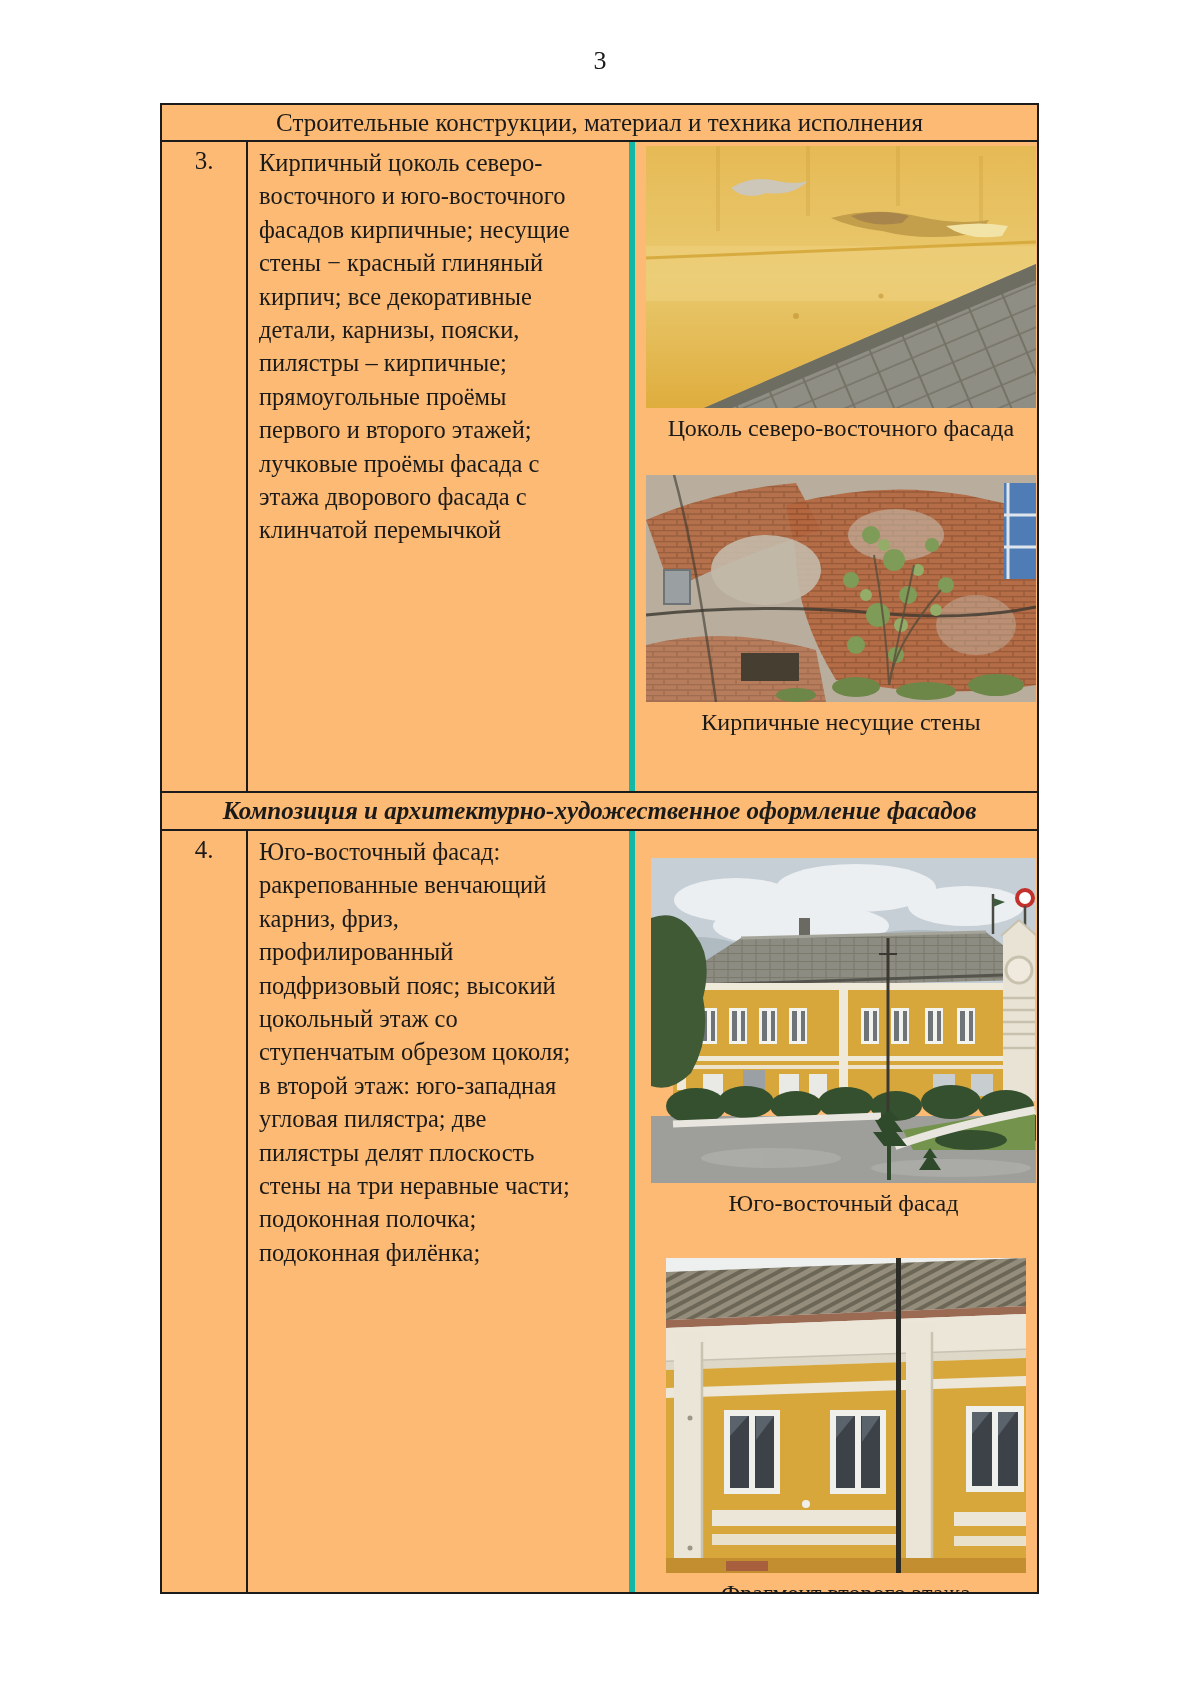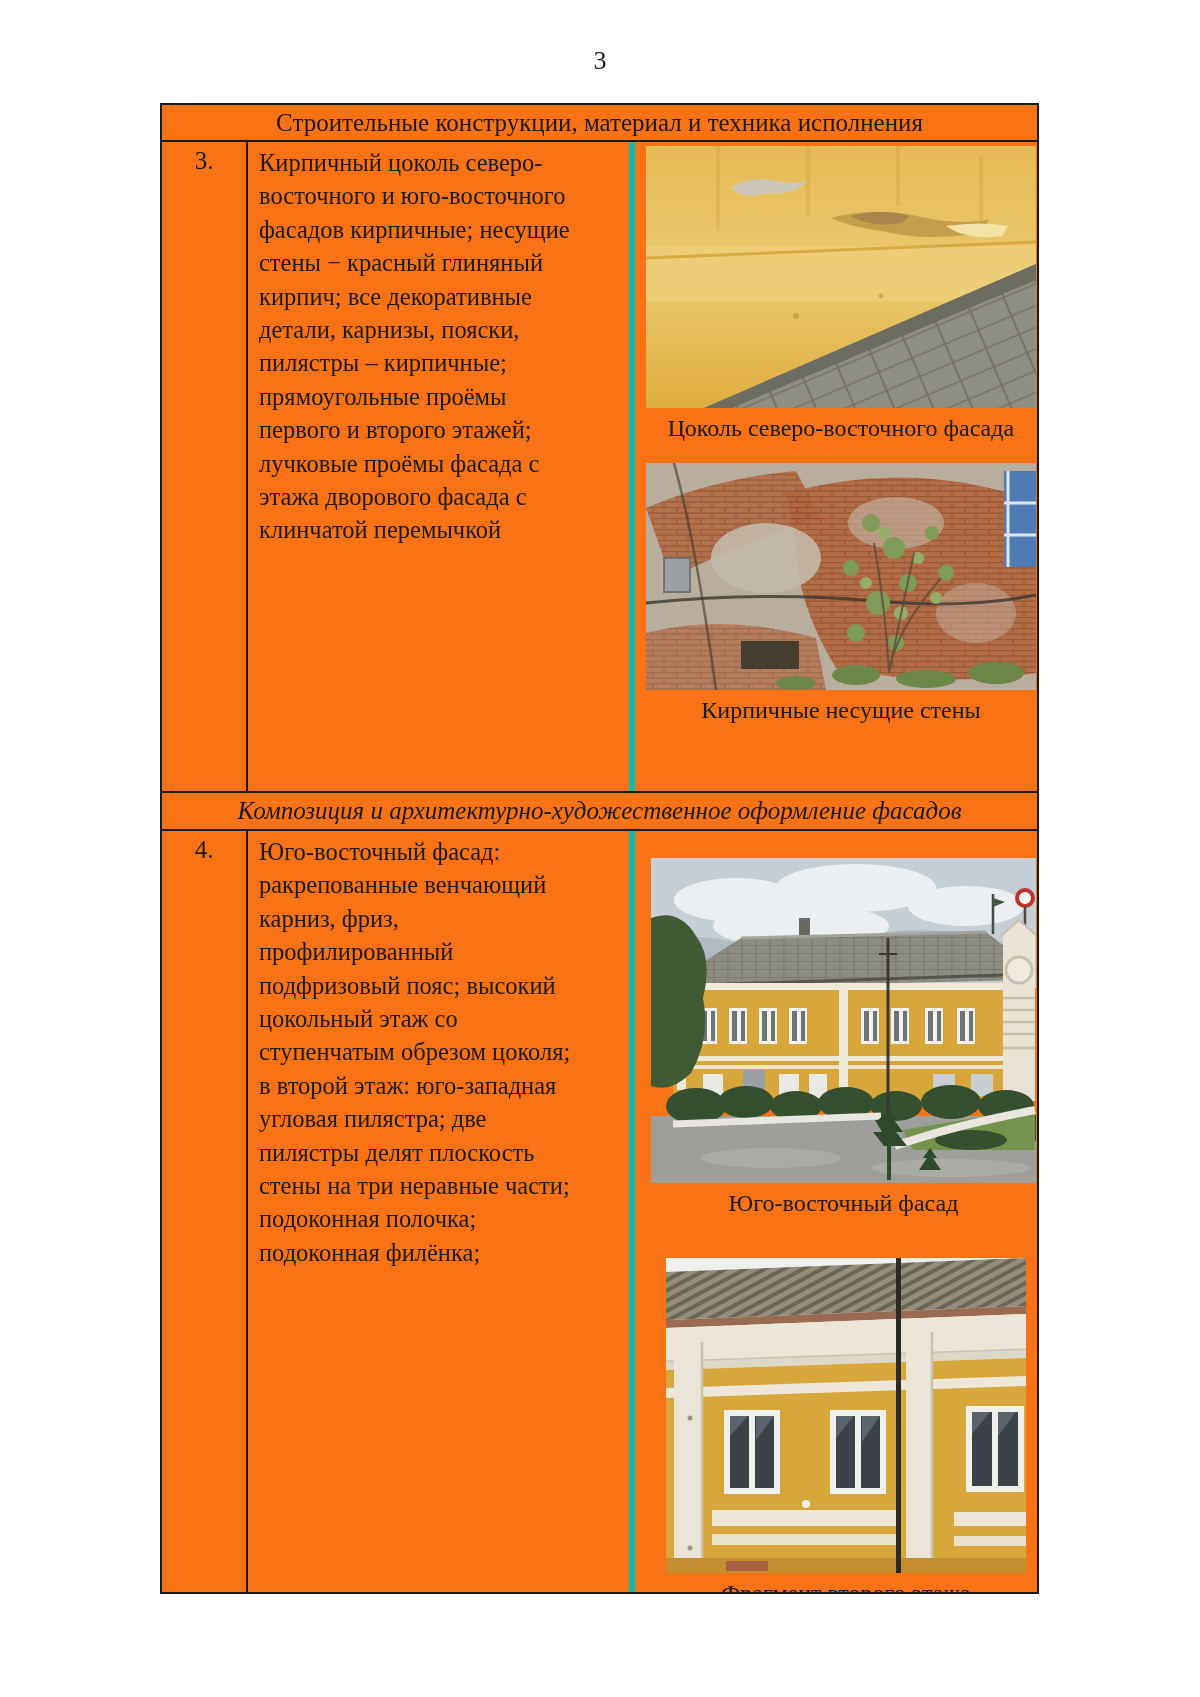--- a/index.html
+++ b/index.html
@@ -7,48 +7,48 @@
     width:1200px;height:1697px;position:relative;background:#ffffff;
     font-family:"Liberation Serif","DejaVu Serif",serif;color:#1a1a1a;
     -webkit-font-smoothing:antialiased;
   }
   .page-number{
     position:absolute;top:46px;left:0;width:1200px;text-align:center;
     font-size:26px;
   }
   .doc-table{
     position:absolute;left:160px;top:103px;width:879px;
-    border:2px solid #1b1b1b;box-sizing:border-box;background:#f97316;
+    border:2px solid #1b1b1b;box-sizing:border-box;background:#fdba74;
   }
   .thead{
     height:35px;line-height:35px;text-align:center;font-size:25px;
     border-bottom:2px solid #1b1b1b;overflow:hidden;white-space:nowrap;
   }
-  .thead.italic{font-style:italic;height:36px;line-height:36px;}
+  .thead.italic{font-style:italic;height:36px;line-height:36px;font-weight:bold;}
   .trow{
     display:grid;grid-template-columns:86px 387px 402px;
     border-bottom:2px solid #1b1b1b;box-sizing:border-box;
   }
   .trow:last-child{border-bottom:none;}
   .row-3{height:651px;}
   .row-4{height:761px;}
   .cell{box-sizing:border-box;overflow:hidden;}
   .cell-num{
     border-right:2px solid #1b1b1b;text-align:center;font-size:25px;
     padding-top:5px;
   }
   .cell-text{
     border-right:6px solid #14b8a6;
     font-size:24.5px;line-height:33.4px;
     padding:4px 4px 0 11px;white-space:pre-line;
   }
   .cell-photos{padding:0;}
   figure{margin:0;padding:3px;}
   .fig-1{margin:1px 0 0 8px;width:390px;}
-  .fig-2{margin:12px 0 0 8px;width:390px;}
+  .fig-2{margin:24px 0 0 8px;width:390px;}
   .fig-3{margin:24px 0 0 13px;width:385px;}
   .fig-4{margin:32px 0 0 28px;width:360px;}
   figcaption{
     text-align:center;font-size:24px;line-height:34px;margin-top:3px;
     white-space:nowrap;
   }
   svg{display:block;}
 </style>
 </head>
 <body>

